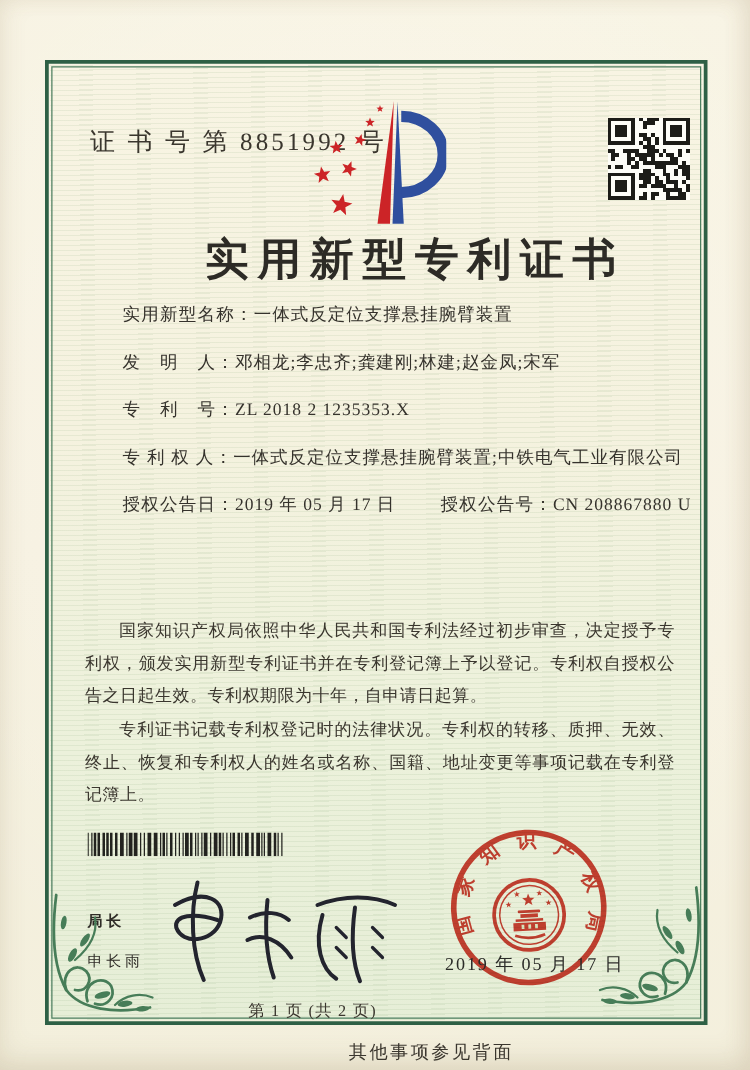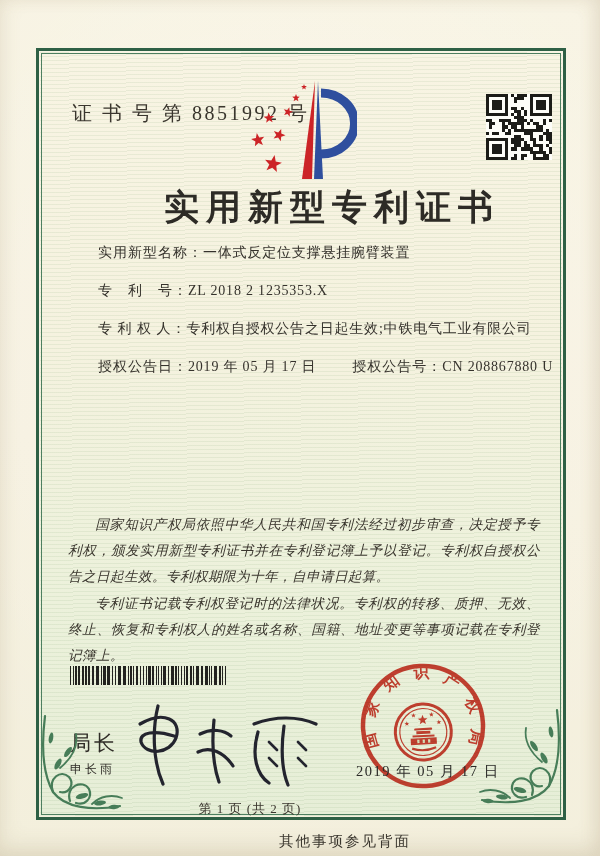--- a/index.html
+++ b/index.html
@@ -24,25 +24,25 @@
   .cert-no{position:absolute;left:72px;top:100px;font-size:20px;letter-spacing:2.5px;color:#3a362e;}
   .logo{position:absolute;left:243px;top:78px;}
   .qr{position:absolute;left:486px;top:94px;}
   .title{position:absolute;left:0;top:184px;width:600px;text-align:center;
     font-size:35px;font-weight:700;letter-spacing:7px;color:#2d2b26;padding-left:32px;}
   .fields{position:absolute;left:70px;top:234px;width:470px;font-size:14px;color:#35322c;margin-left:28px;}
   .frow{line-height:38px;white-space:nowrap;}
   .flabel{letter-spacing:1px;}
   .fvalue{letter-spacing:0.8px;}
   .pair2{margin-left:36px;text-align:right;}
-  .paras{position:absolute;left:68px;right:60px;top:512px;font-size:13.6px;line-height:1.93;
-    color:#3a362e;text-align:justify;letter-spacing:0.4px;font-style:italic;}
+  .paras{position:absolute;left:68px;right:60px;top:492px;font-size:13.6px;line-height:1.93;
+    color:#3a362e;text-align:justify;letter-spacing:0.4px;}
   .paras p{margin:0;text-indent:2em;}
   .barcode{position:absolute;left:70px;top:666px;}
-  .signer-title{position:absolute;left:70px;top:729px;font-size:21px;letter-spacing:3px;color:#2f2c27;}
+  .signer-title{position:absolute;left:70px;top:729px;font-size:12px;letter-spacing:3px;color:#2f2c27;font-weight:bold;}
   .signer-name{position:absolute;left:70px;top:761px;font-size:12px;letter-spacing:3px;color:#2f2c27;}
   .signature{position:absolute;left:128px;top:690px;}
   .seal{position:absolute;left:342px;top:645px;mix-blend-mode:multiply;opacity:.95;
     transform:rotate(-3deg);z-index:4;}
   .seal-date{position:absolute;left:356px;top:762px;font-size:14.5px;letter-spacing:1.5px;
     color:#2b2b28;z-index:5;}
   .page-note{position:absolute;left:0;top:800px;width:500px;text-align:center;
     font-size:13px;letter-spacing:1px;color:#3a362e;}
   .back-note{position:absolute;left:0;top:832px;width:600px;text-align:center;
     font-size:14.5px;letter-spacing:2px;color:#3a362e;padding-left:45px;}
@@ -265,24 +265,27 @@
       </g>
   </svg>
 
   <div class="title">实用新型专利证书</div>
 
   <div class="fields">
     <div class="frow">
       <span class="flabel">实用新型名称：</span><span class="fvalue">一体式反定位支撑悬挂腕臂装置</span>
     </div>
     <div class="frow">
+      <span class="flabel">发　明　人：</span><span class="fvalue">邓相龙;李忠齐;龚建刚;林建;赵金凤;宋军</span>
+    </div>
+    <div class="frow">
       <span class="flabel">专　利　号：</span><span class="fvalue">ZL 2018 2 1235353.X</span>
     </div>
     <div class="frow">
-      <span class="flabel">专 利 权 人：</span><span class="fvalue">专利权自授权公告之日起生效;中铁电气工业有限公司</span>
+      <span class="flabel">专 利 权 人：</span><span class="fvalue">一体式反定位支撑悬挂腕臂装置;中铁电气工业有限公司</span>
     </div>
     <div class="frow">
       <span class="flabel">授权公告日：</span><span class="fvalue">2019 年 05 月 17 日</span><span class="flabel pair2">授权公告号：</span><span class="fvalue">CN 208867880 U</span>
     </div>
   </div>
 
   <div class="paras">
     <p>国家知识产权局依照中华人民共和国专利法经过初步审查，决定授予专利权，颁发实用新型专利证书并在专利登记簿上予以登记。专利权自授权公告之日起生效。专利权期限为十年，自申请日起算。</p>
     <p>专利证书记载专利权登记时的法律状况。专利权的转移、质押、无效、终止、恢复和专利权人的姓名或名称、国籍、地址变更等事项记载在专利登记簿上。</p>
   </div>

